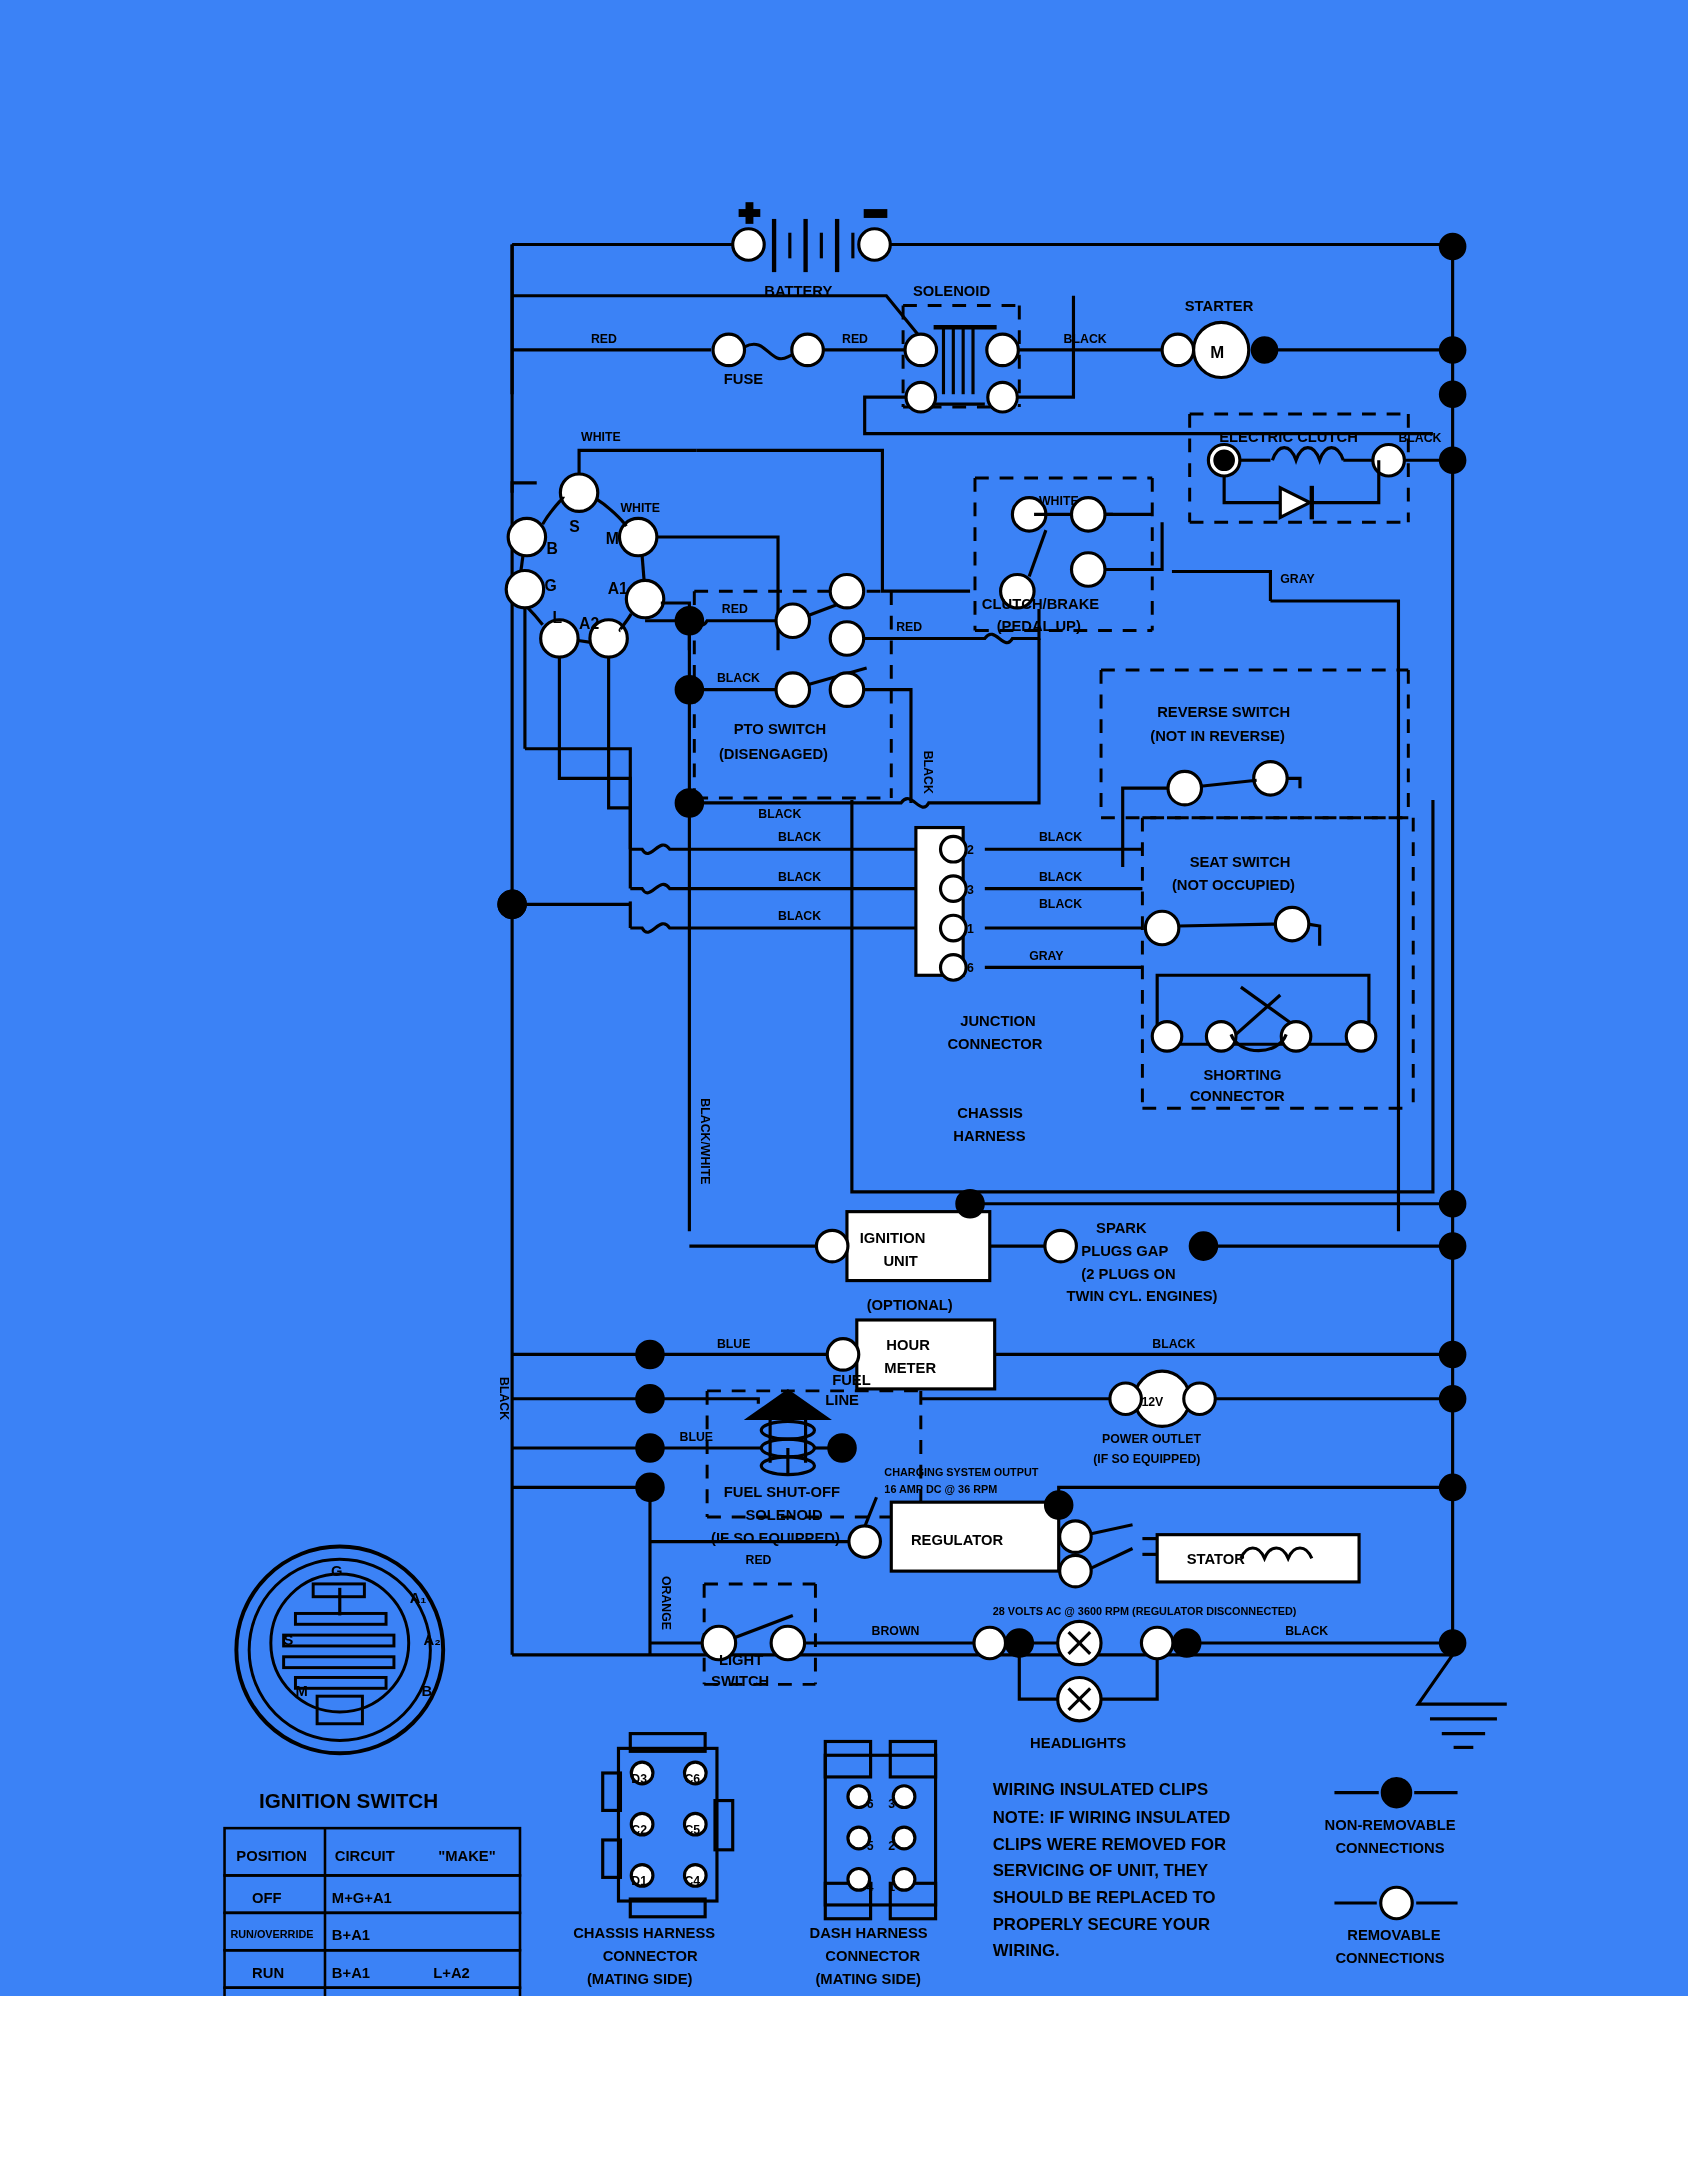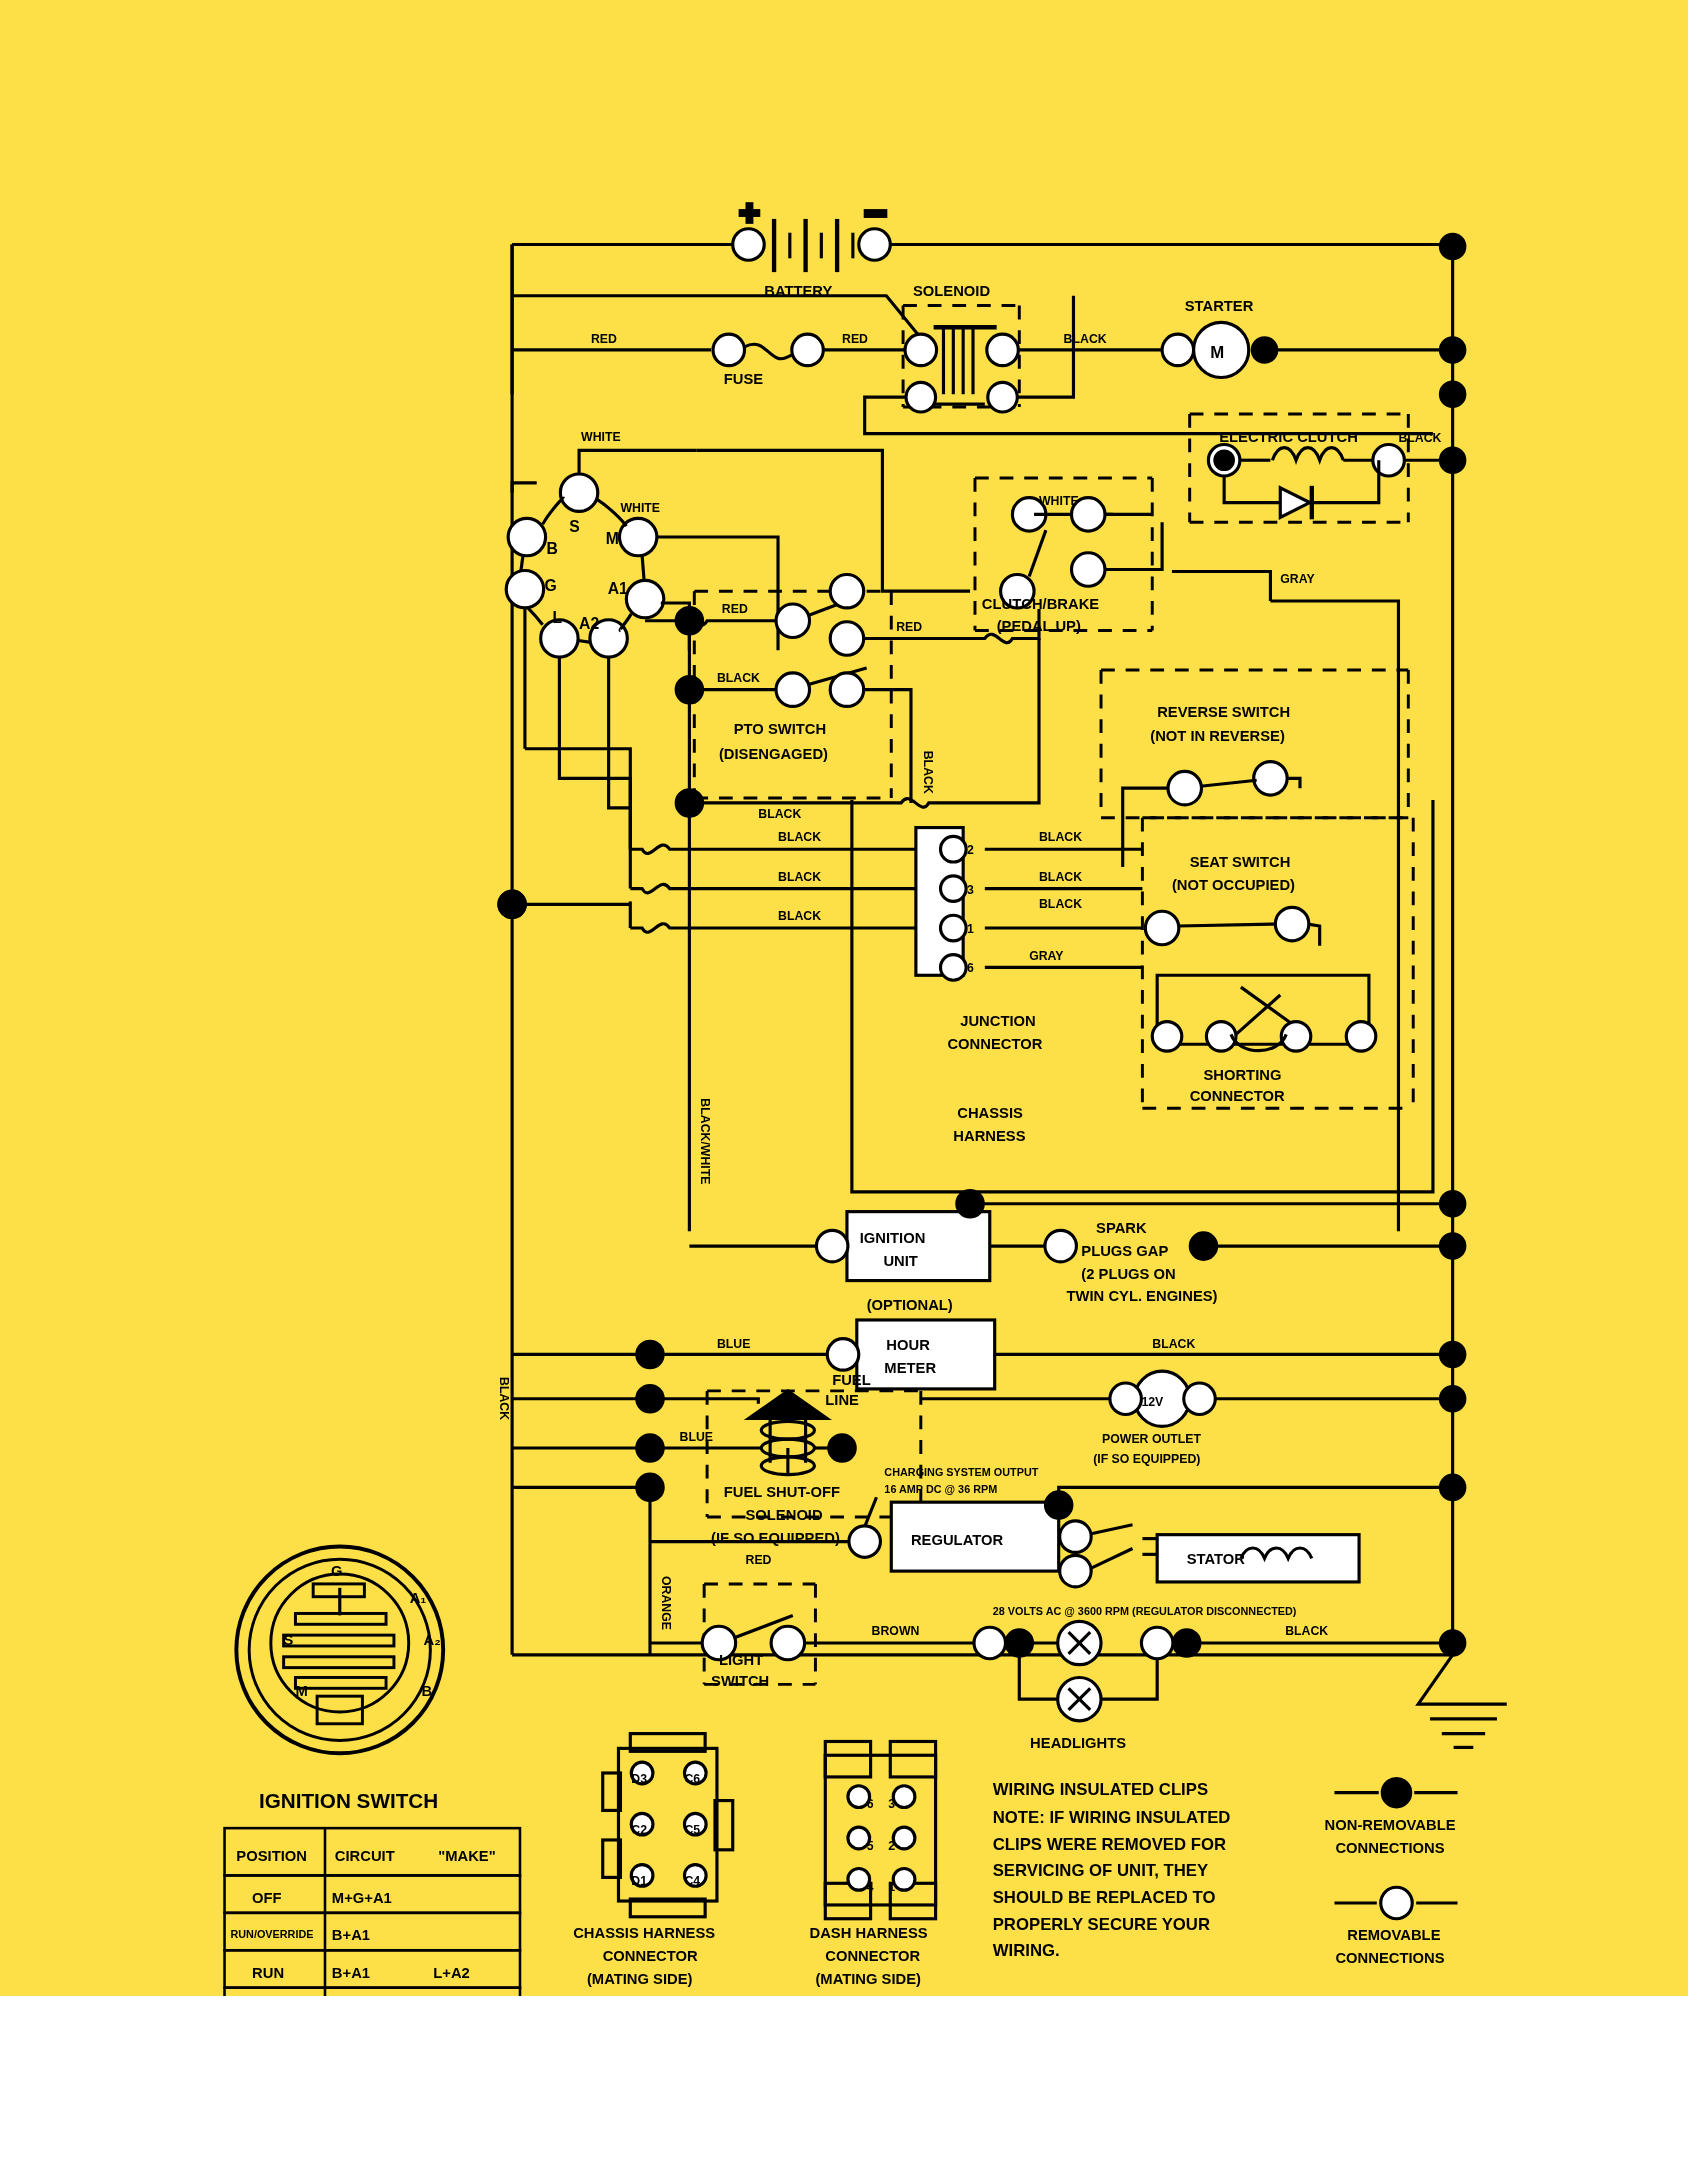--- a/index.html
+++ b/index.html
@@ -1,17 +1,17 @@
 <!DOCTYPE html>
 <html><head>
 <meta charset="utf-8">
 <style>
   html,body{margin:0;padding:0;background:#fff;}
   body{font-family:"Liberation Sans",sans-serif;}
-  #page{position:relative;width:1688px;height:1996px;background:#fde047;overflow:hidden;}
+  #page{position:relative;width:1688px;height:1996px;background:#3b82f6;overflow:hidden;}
   svg{position:absolute;left:0;top:0;width:1688px;height:2182px;}
   text{font-family:"Liberation Sans",sans-serif;fill:#000;}
   .lbl{font-size:15px;font-weight:bold;}
   .lbl-sm{font-size:12.5px;font-weight:bold;}
   .lbl-xs{font-size:11px;font-weight:bold;}
   .lbl-md{font-size:17px;font-weight:bold;}
   .lbl-lg{font-size:21px;font-weight:bold;}
   .term{font-size:16px;font-weight:bold;}
   .wire{stroke:#000;fill:none;stroke-width:3.2;}
   .wire-th{stroke:#000;fill:none;stroke-width:4.4;}

